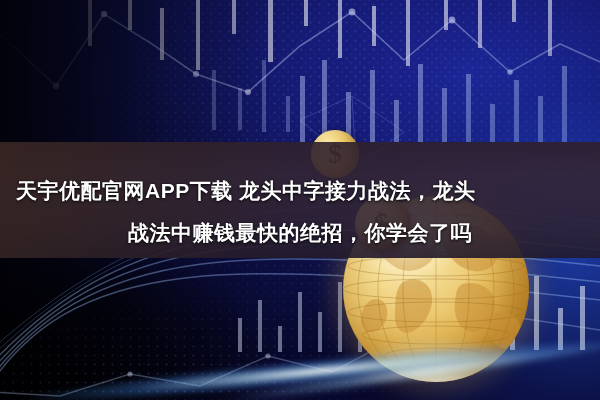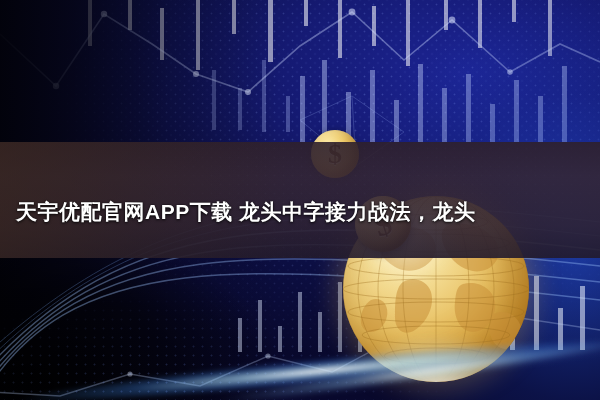--- a/index.html
+++ b/index.html
@@ -311,15 +311,16 @@
     <div class="disc">
       <span class="sym" style="font-size:32px;">$</span>
     </div>
   </div>
 
   <div id="text-band"></div>
   <div id="text-band-warm"></div>
 
   <div id="headline">
     <div class="hl-line" id="hl-line-1">天宇优配官网APP下载 龙头中字接力战法，龙头</div>
+    <div class="hl-line" id="hl-line-2">战法中赚钱最快的绝招，你学会了吗</div>
   </div>
 
 </div>
 
 </body></html>

